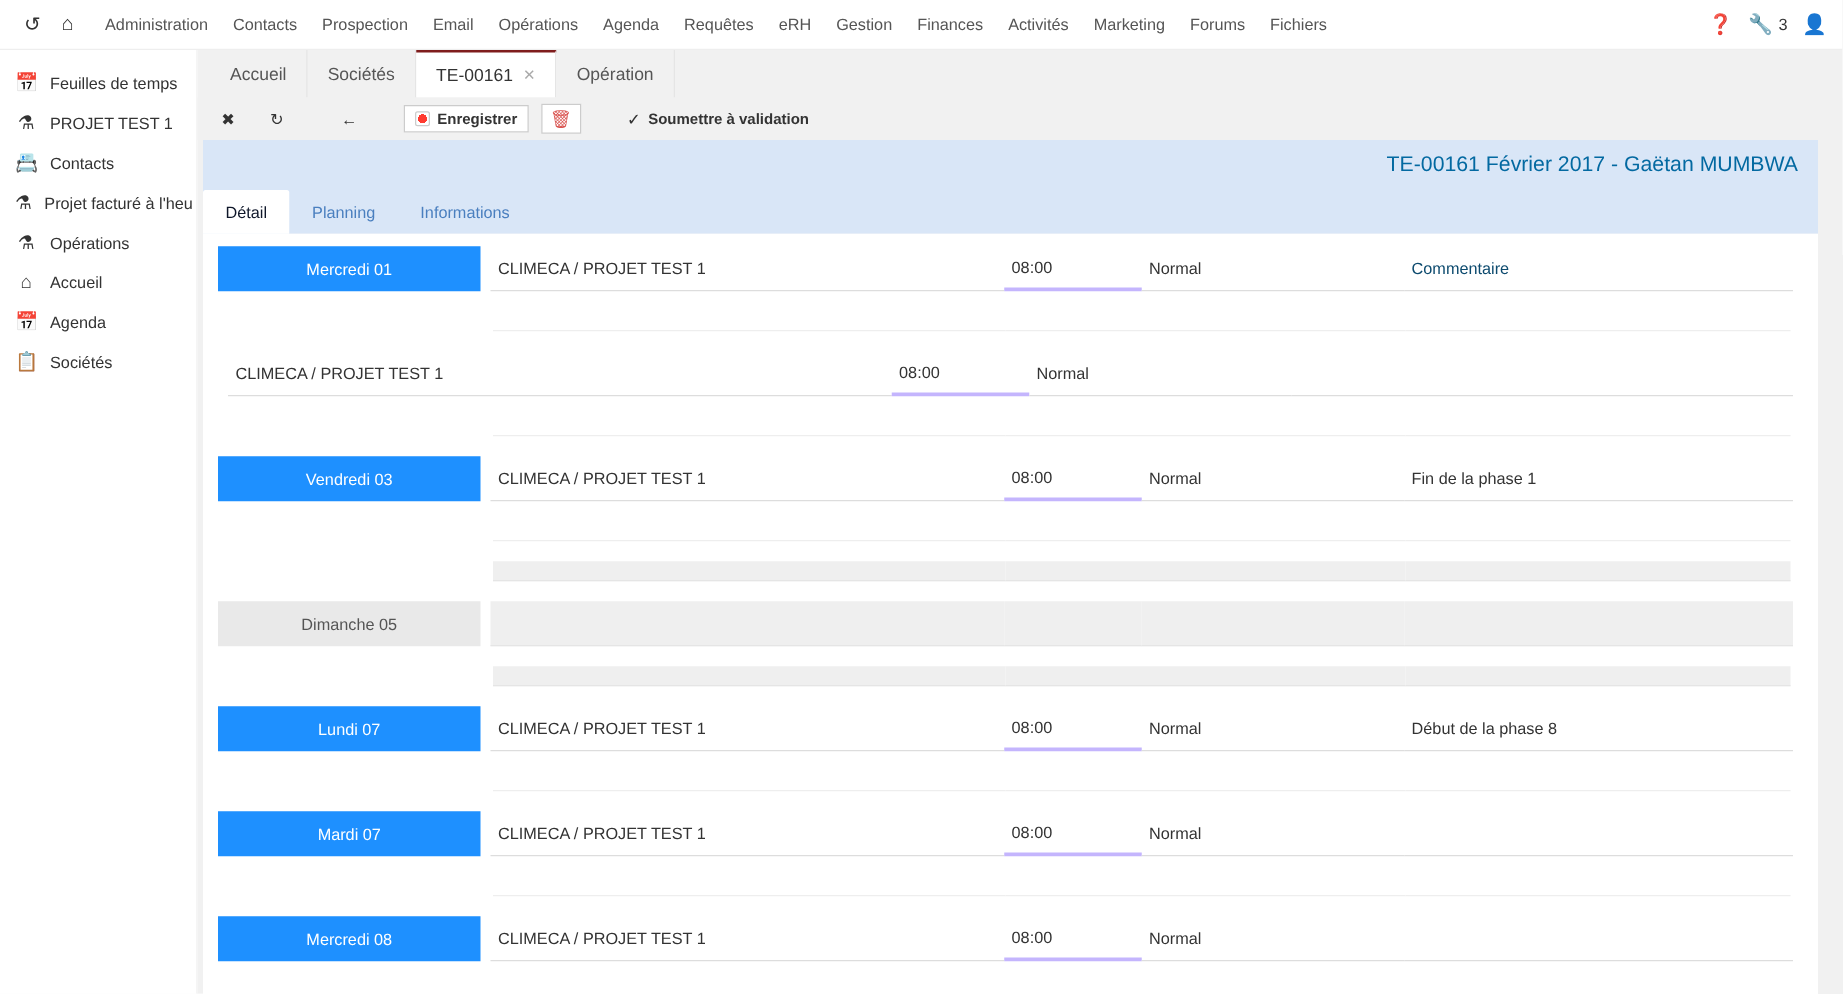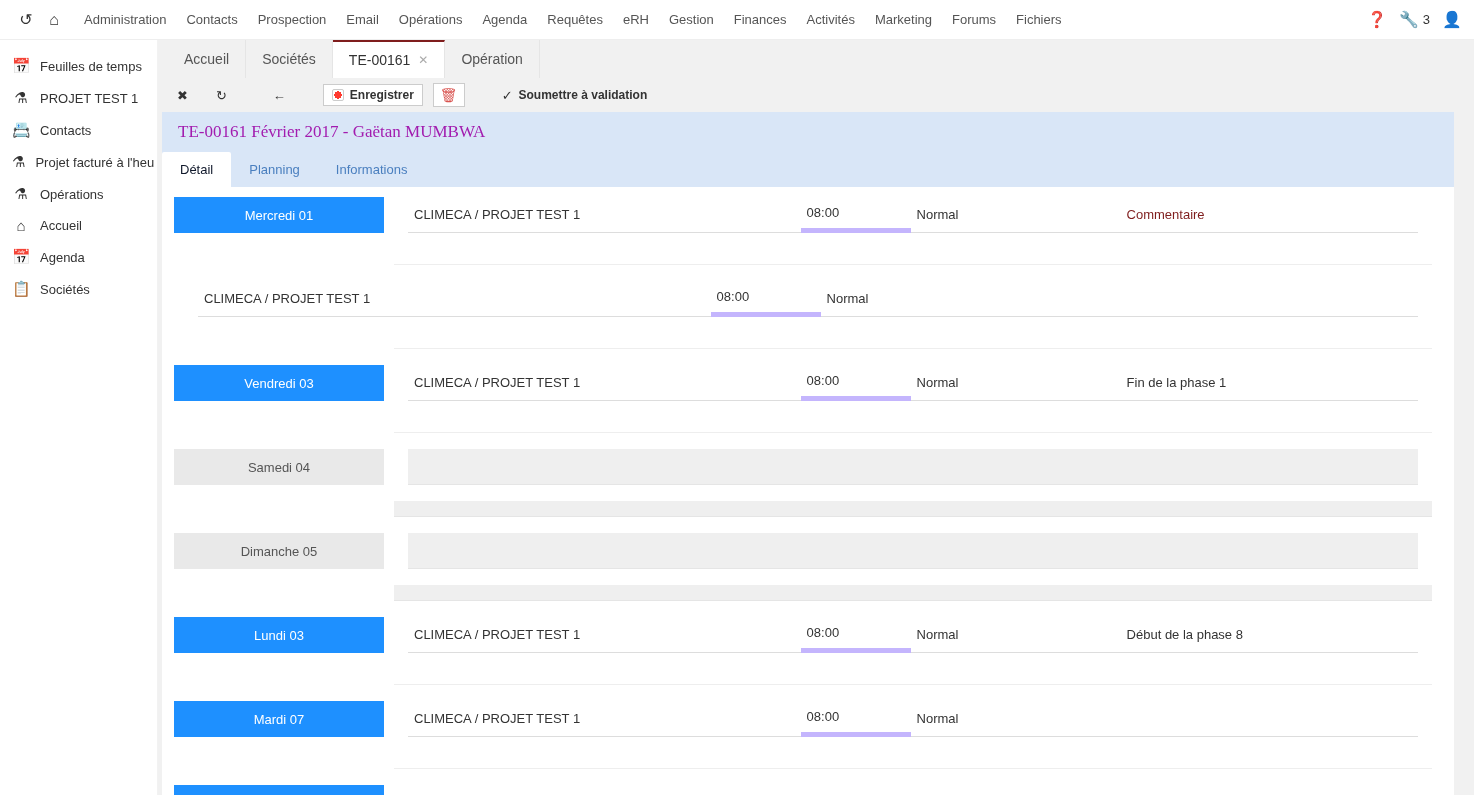--- a/index.html
+++ b/index.html
@@ -23,35 +23,35 @@
     .toolbar { display: flex; align-items: center; height: 34px; padding: 0 10px; gap: 10px; background: #f1f1f1; }
     .toolbar .tbtn { display: flex; align-items: center; gap: 6px; padding: 3px 8px; font-size: 12px; color: #333; cursor: pointer; border: 1px solid transparent; }
     .toolbar .tbtn.boxed { border: 1px solid #ccc; background: #fff; }
     .toolbar .tbtn .ticon { font-size: 13px; }
     .toolbar .sepv { width: 8px; }
     .toolbar .rec { display: inline-block; width: 12px; height: 12px; border-radius: 2px; background: radial-gradient(circle at 50% 50%, #ff3b30 0 50%, transparent 52%), #fff; border: 1px solid #ccc; }
     .toolbar .trash { color: #d9534f; font-size: 14px; border: 1px solid #ccc; background: #fff; padding: 3px 6px; cursor: pointer; }
     .main { flex: 1; margin: 0 4px 0 4px; position: relative; }
     .scroll { position: absolute; inset: 0; overflow-y: auto; padding-right: 16px; }
     .banner { background: #d9e6f7; padding: 10px 16px; }
-    .banner .title { text-align: left; font-size: 17px; color: #a21caf; font-family: Liberation Serif, serif; }
+    .banner .title { text-align: right; font-size: 17px; color: #0369a1; }
     .subtabs { display: flex; gap: 0; background: #d9e6f7; padding: 0 0 0 0; }
     .subtabs .st { padding: 10px 18px; font-size: 13px; color: #4a7fbf; cursor: pointer; }
     .subtabs .st.active { background: #fff; color: #0f172a; border-top-left-radius: 2px; border-top-right-radius: 2px; }
     .grid { background: #fff; padding: 10px 12px 40px 12px; }
     .row { display: flex; align-items: stretch; margin-bottom: 16px; }
     .row .daycell { width: 210px; color: #fff; background: #1e90ff; display: flex; align-items: center; justify-content: center; height: 36px; font-size: 13px; }
     .row.weekend .daycell { background: #e9e9e9; color: #555; }
-    .row .fields { flex: 1; display: flex; align-items: center; gap: 0; padding: 0 24px; }
+    .row .fields { flex: 1; display: flex; align-items: center; gap: 0; padding: 0 8px; }
     .row .fields .c { height: 36px; display: flex; align-items: center; padding: 0 6px; font-size: 13px; color: #333; }
     .row .fields .c.proj { flex: 1.6; border-bottom: 1px solid #ddd; }
-    .row .fields .c.time { width: 110px; border-bottom: 5px solid #c4b5fd; }
+    .row .fields .c.time { width: 110px; border-bottom: 3px solid #c4b5fd; }
     .row .fields .c.type { width: 210px; border-bottom: 1px solid #ddd; }
     .row .fields .c.comment { flex: 1.2; border-bottom: 1px solid #ddd; color: #333; }
-    .row .fields .c.comment.placeholder { color: #7f1d1d; }
+    .row .fields .c.comment.placeholder { color: #0c4a6e; }
     .row.weekend .fields .c { background: #efefef; border-bottom: 1px solid #e5e5e5; color: #efefef; }
     .rowblock { display: flex; flex-direction: column; margin-bottom: 16px; }
     .rowblock .line1 { display: flex; }
     .rowblock .line2 { display: flex; height: 16px; }
     .rowblock .line2 .daypad { width: 210px; }
     .rowblock .line2 .ufields { flex: 1; display: flex; padding: 0 10px; }
     .rowblock .line2 .ufields .u { border-bottom: 1px solid #eee; height: 16px; }
     .rowblock .line2 .ufields .u.proj { flex: 1.6; margin-right: 0; }
     .rowblock .line2 .ufields .u.time { width: 110px; }
     .rowblock .line2 .ufields .u.type { width: 210px; }
@@ -236,62 +236,53 @@
                 <div class="daypad"></div>
                 <div class="ufields">
                   <div class="u proj"></div>
                   <div class="u time"></div>
                   <div class="u type"></div>
                   <div class="u comment"></div>
                 </div>
               </div>
             </div>
             <div class="rowblock weekend">
+              <div class="line2">
+                <div class="daypad"></div>
+                <div class="ufields">
+                  <div class="u proj"></div>
+                  <div class="u time"></div>
+                  <div class="u type"></div>
+                  <div class="u comment"></div>
+                </div>
+              </div>
+            </div>
+            <div class="rowblock weekend">
               <div class="line1 row weekend">
-                <div class="daycell">Samedi 04</div>
+                <div class="daycell">Dimanche 05</div>
                 <div class="fields">
                   <div class="c proj">&nbsp;</div>
                   <div class="c time">&nbsp;</div>
                   <div class="c type">&nbsp;</div>
                   <div class="c comment">&nbsp;</div>
                 </div>
               </div>
               <div class="line2">
                 <div class="daypad"></div>
                 <div class="ufields">
                   <div class="u proj"></div>
                   <div class="u time"></div>
                   <div class="u type"></div>
                   <div class="u comment"></div>
                 </div>
               </div>
             </div>
-            <div class="rowblock weekend">
-              <div class="line1 row weekend">
-                <div class="daycell">Dimanche 05</div>
-                <div class="fields">
-                  <div class="c proj">&nbsp;</div>
-                  <div class="c time">&nbsp;</div>
-                  <div class="c type">&nbsp;</div>
-                  <div class="c comment">&nbsp;</div>
-                </div>
-              </div>
-              <div class="line2">
-                <div class="daypad"></div>
-                <div class="ufields">
-                  <div class="u proj"></div>
-                  <div class="u time"></div>
-                  <div class="u type"></div>
-                  <div class="u comment"></div>
-                </div>
-              </div>
-            </div>
-            <div class="rowblock">
-              <div class="line1 row">
-                <div class="daycell">Lundi 03</div>
+            <div class="rowblock">
+              <div class="line1 row">
+                <div class="daycell">Lundi 07</div>
                 <div class="fields">
                   <div class="c proj">CLIMECA / PROJET TEST 1</div>
                   <div class="c time">08:00</div>
                   <div class="c type">Normal</div>
                   <div class="c comment">Début de la phase 8</div>
                 </div>
               </div>
               <div class="line2">
                 <div class="daypad"></div>
                 <div class="ufields">

